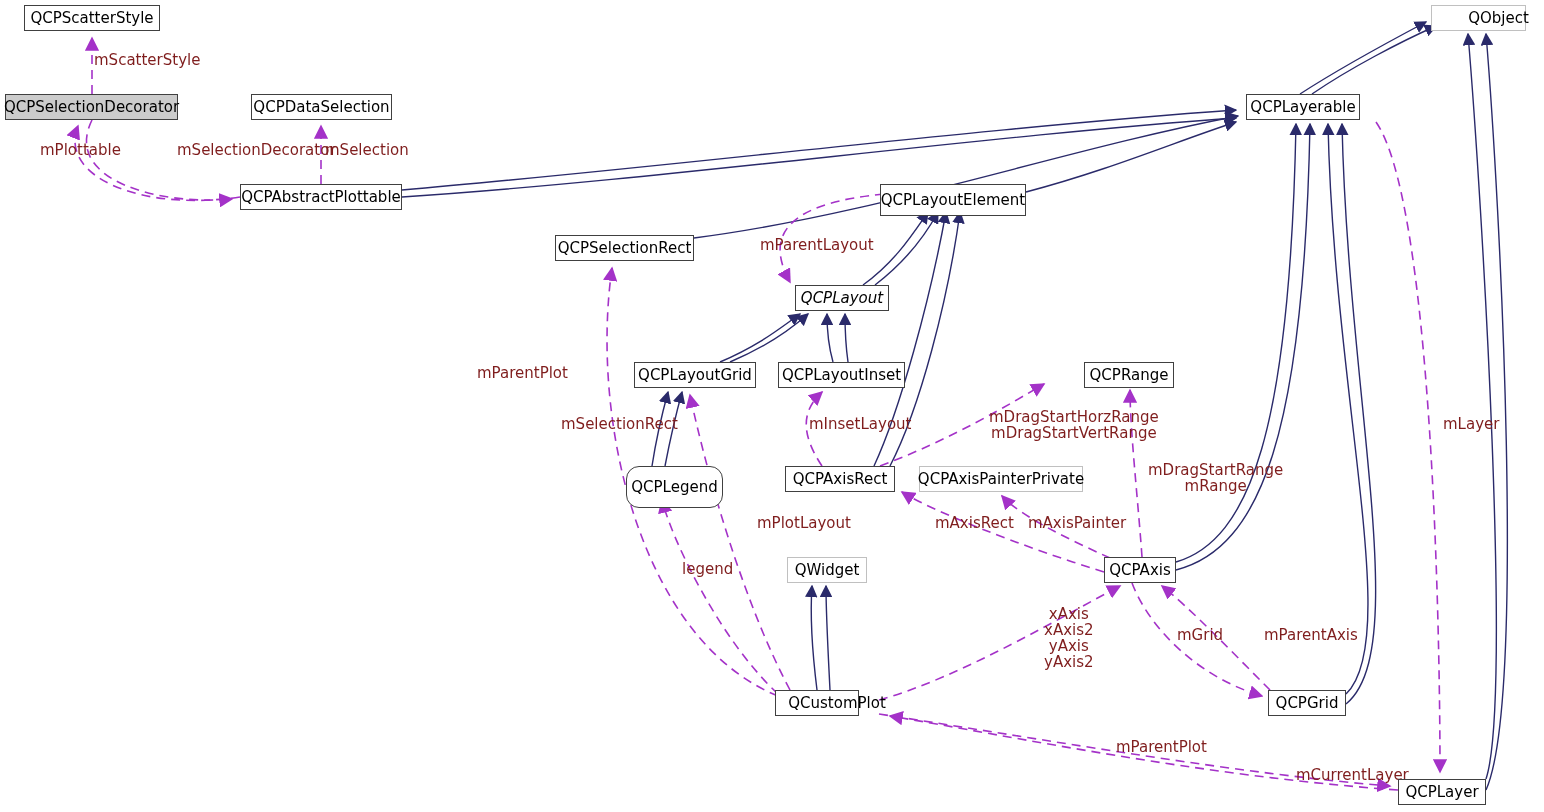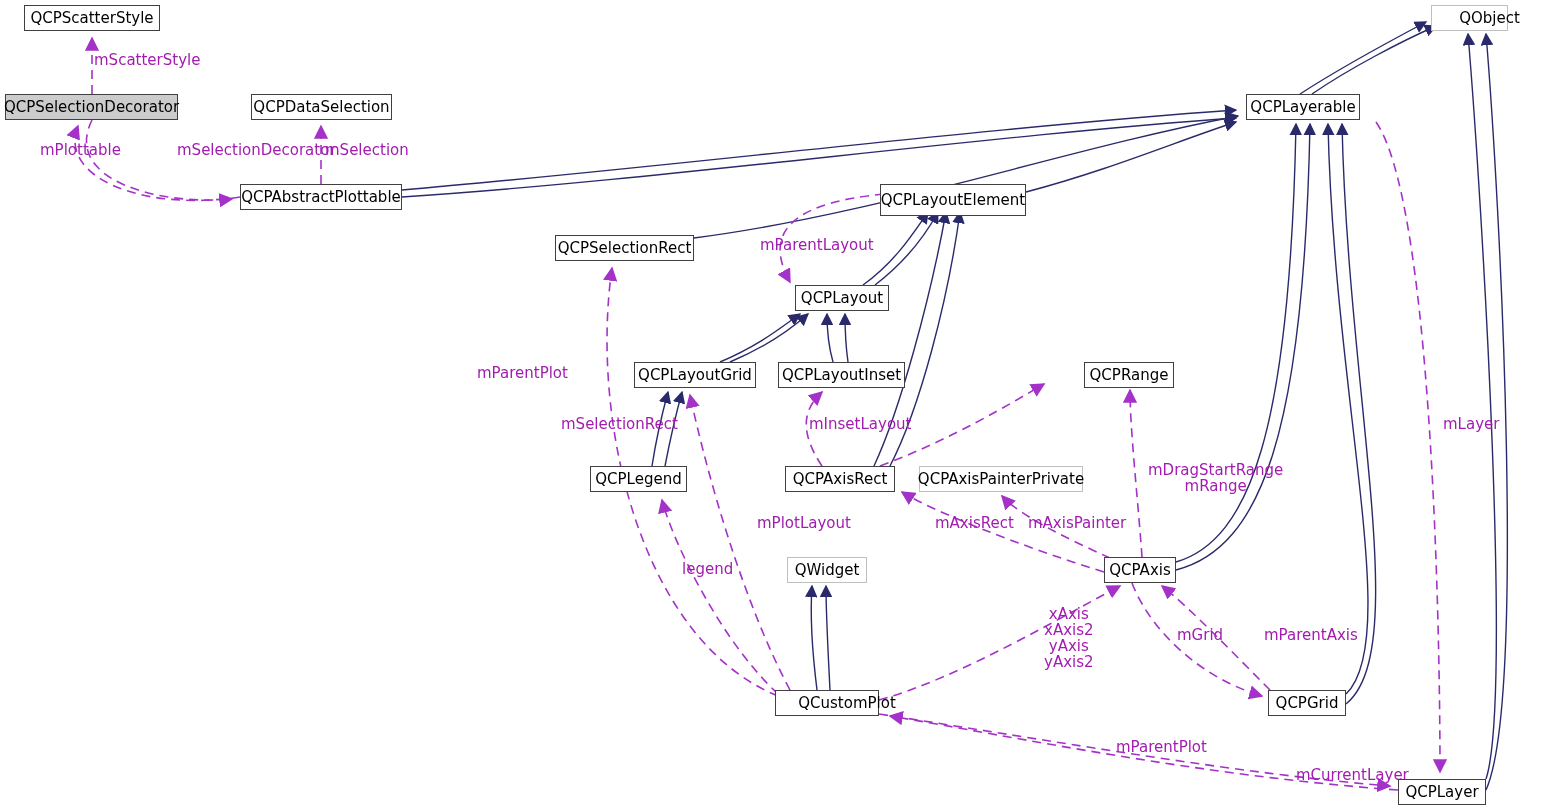--- a/index.html
+++ b/index.html
@@ -42,21 +42,21 @@
     background: #cccccc;
     border-color: #404040;
   }
   .node.external {
     border: 1px solid #c0c0c0;
     background: #ffffff;
   }
   .edge-label {
     position: absolute;
     font-size: 15px;
-    color: #a21caf;
+    color: #7f1d1d;
     line-height: 1.06;
     white-space: pre;
     z-index: 4;
     background: transparent;
   }
   .edge-label.center { text-align: center; }
 </style>
 </head>
 <body>
 
@@ -165,71 +165,73 @@
   </div>
   <div class="node" style="left:240px;top:184px;width:162px;height:26px;">
     <span>QCPAbstractPlottable</span>
   </div>
   <div class="node" style="left:555px;top:235px;width:139px;height:26px;">
     <span>QCPSelectionRect</span>
   </div>
   <div class="node" style="left:880px;top:184px;width:146px;height:32px;">
     <span>QCPLayoutElement</span>
   </div>
-  <div class="node" style="left:795px;top:285px;width:94px;height:26px;">
+  <div class="node" style="left:795px;top:285px;width:94px;height:26px;font-style:italic;">
     <span>QCPLayout</span>
   </div>
   <div class="node" style="left:634px;top:362px;width:122px;height:26px;">
     <span>QCPLayoutGrid</span>
   </div>
   <div class="node" style="left:778px;top:362px;width:127px;height:26px;">
     <span>QCPLayoutInset</span>
   </div>
   <div class="node" style="left:1048px;top:362px;width:90px;height:26px;margin-left:36px;">
     <span>QCPRange</span>
   </div>
-  <div class="node" style="left:590px;top:466px;width:97px;height:26px;">
+  <div class="node" style="left:626px;top:466px;width:97px;height:42px;border-radius:13px;">
     <span>QCPLegend</span>
   </div>
   <div class="node" style="left:785px;top:466px;width:110px;height:26px;">
     <span>QCPAxisRect</span>
   </div>
   <div class="node external" style="left:919px;top:466px;width:164px;height:26px;">
     <span>QCPAxisPainterPrivate</span>
   </div>
   <div class="node external" style="left:787px;top:557px;width:80px;height:26px;">
     <span>QWidget</span>
   </div>
   <div class="node" style="left:1104px;top:557px;width:72px;height:26px;">
     <span>QCPAxis</span>
   </div>
-  <div class="node" style="left:775px;top:690px;width:104px;height:26px;padding-left:40px;">
+  <div class="node" style="left:775px;top:690px;width:84px;height:26px;padding-left:40px;">
     <span>QCustomPlot</span>
   </div>
   <div class="node" style="left:1268px;top:690px;width:78px;height:26px;">
     <span>QCPGrid</span>
   </div>
   <div class="node" style="left:1246px;top:94px;width:114px;height:26px;">
     <span>QCPLayerable</span>
   </div>
-  <div class="node external" style="left:1431px;top:5px;width:77px;height:26px;padding-left:40px;">
+  <div class="node external" style="left:1431px;top:5px;width:95px;height:26px;padding-left:40px;">
     <span>QObject</span>
   </div>
   <div class="node" style="left:1398px;top:779px;width:88px;height:26px;">
     <span>QCPLayer</span>
   </div>
 
   <div class="edge-label" style="left:94px;top:53px;">mScatterStyle</div>
   <div class="edge-label" style="left:40px;top:143px;">mPlottable</div>
   <div class="edge-label" style="left:177px;top:143px;">mSelectionDecorator</div>
   <div class="edge-label" style="left:325px;top:143px;">mSelection</div>
   <div class="edge-label" style="left:760px;top:238px;">mParentLayout</div>
   <div class="edge-label" style="left:477px;top:366px;">mParentPlot</div>
   <div class="edge-label" style="left:561px;top:417px;">mSelectionRect</div>
   <div class="edge-label" style="left:809px;top:417px;">mInsetLayout</div>
+  <div class="edge-label center" style="left:989px;top:410px;">mDragStartHorzRange
+mDragStartVertRange</div>
   <div class="edge-label center" style="left:1148px;top:463px;">mDragStartRange
 mRange</div>
   <div class="edge-label" style="left:1443px;top:417px;">mLayer</div>
   <div class="edge-label" style="left:757px;top:516px;">mPlotLayout</div>
   <div class="edge-label" style="left:935px;top:516px;">mAxisRect</div>
   <div class="edge-label" style="left:1028px;top:516px;">mAxisPainter</div>
   <div class="edge-label" style="left:682px;top:562px;">legend</div>
   <div class="edge-label center" style="left:1044px;top:607px;">xAxis
 xAxis2
 yAxis

